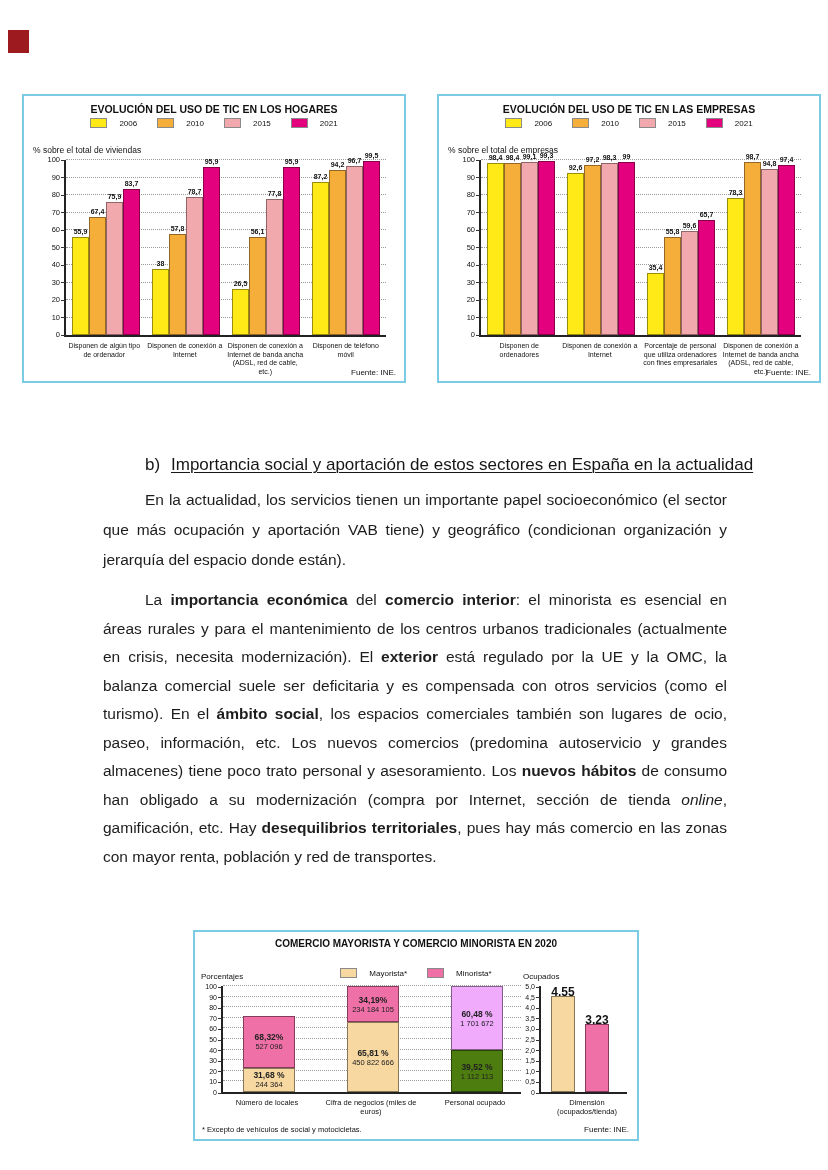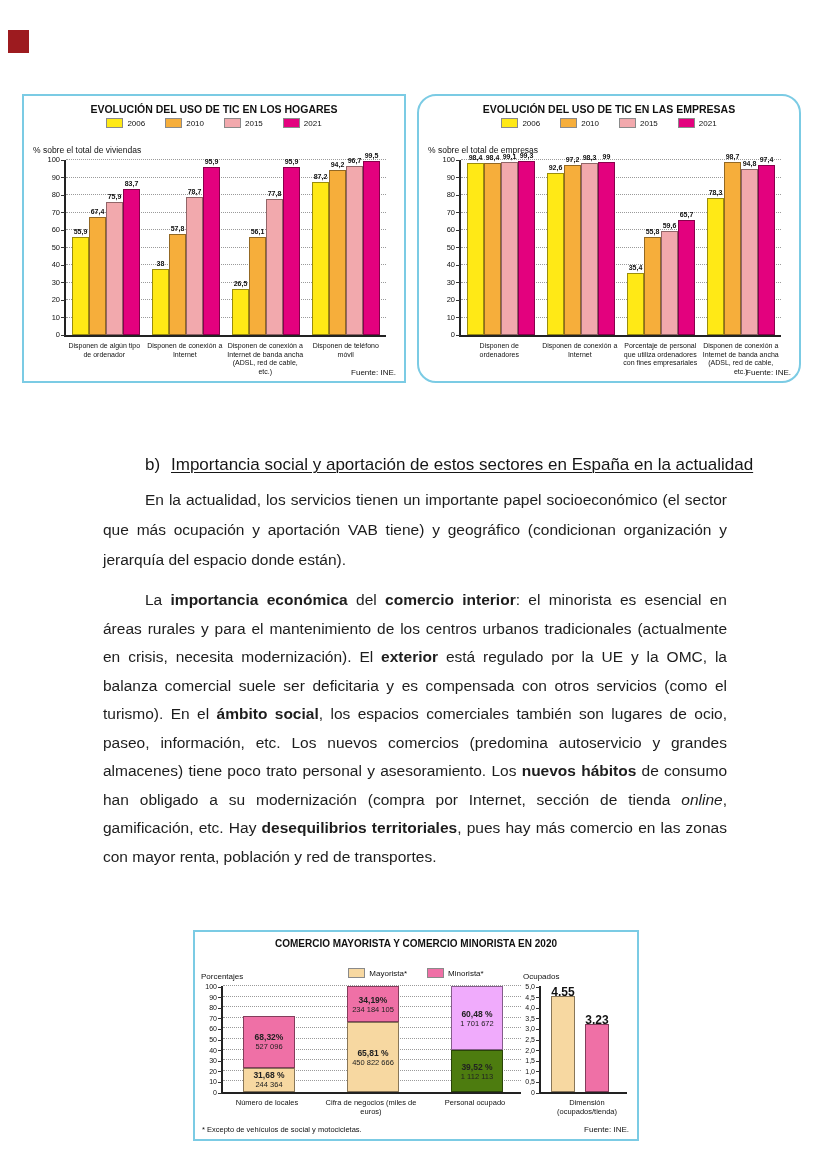--- a/index.html
+++ b/index.html
@@ -4,26 +4,26 @@
 <style>
   html,body{margin:0;padding:0;background:#ffffff;}
   .page{position:relative;width:828px;height:1170px;background:#fff;overflow:hidden;
         font-family:"Liberation Sans", sans-serif;color:#1d1d1d;}
   .corner-mark{position:absolute;left:8px;top:30px;width:21px;height:23px;background:#9d1b1f;}
 
   
   .chart-box{position:absolute;border:2px solid #7bcbe4;background:#fff;box-sizing:border-box;}
   .tic-box{top:94px;width:384px;height:289px;}
   #chart-hogares{left:22px;}
-  #chart-empresas{left:417px;border-radius:19px;}
+  #chart-empresas{left:437px;}
   .chart-title{position:absolute;top:7px;left:0;right:0;text-align:center;font-weight:bold;
                font-size:10.5px;color:#111;}
   .legend{position:absolute;top:22px;left:0;right:0;display:flex;justify-content:center;
           gap:20px;font-size:8px;color:#111;align-items:center;}
-  .litem{display:inline-flex;align-items:center;gap:4px;}
+  .litem{display:inline-flex;align-items:center;gap:12px;}
   .sw{display:inline-block;width:17px;height:10px;border:1px solid #8a8a8a;box-sizing:border-box;}
   .ylab{position:absolute;top:49px;left:9px;font-size:8.5px;color:#111;}
   .plot{position:absolute;border-left:2px solid #222;border-bottom:2px solid #222;box-sizing:border-box;}
   .tic-box .plot{left:40px;top:64px;width:322px;height:177px;}
   .grid{position:absolute;left:0;right:0;border-top:1px dotted #9a9a9a;height:0;}
   .ytick{position:absolute;left:-28px;width:22px;text-align:right;font-size:7.5px;color:#111;}
   .ytick::after{content:"";position:absolute;right:-5px;top:50%;width:4px;border-top:1px solid #333;}
   .groups{position:absolute;left:0;right:0;top:0;bottom:0;display:flex;}
   .group{flex:1;display:flex;align-items:flex-end;justify-content:center;}
   .barwrap{position:relative;width:17px;}

